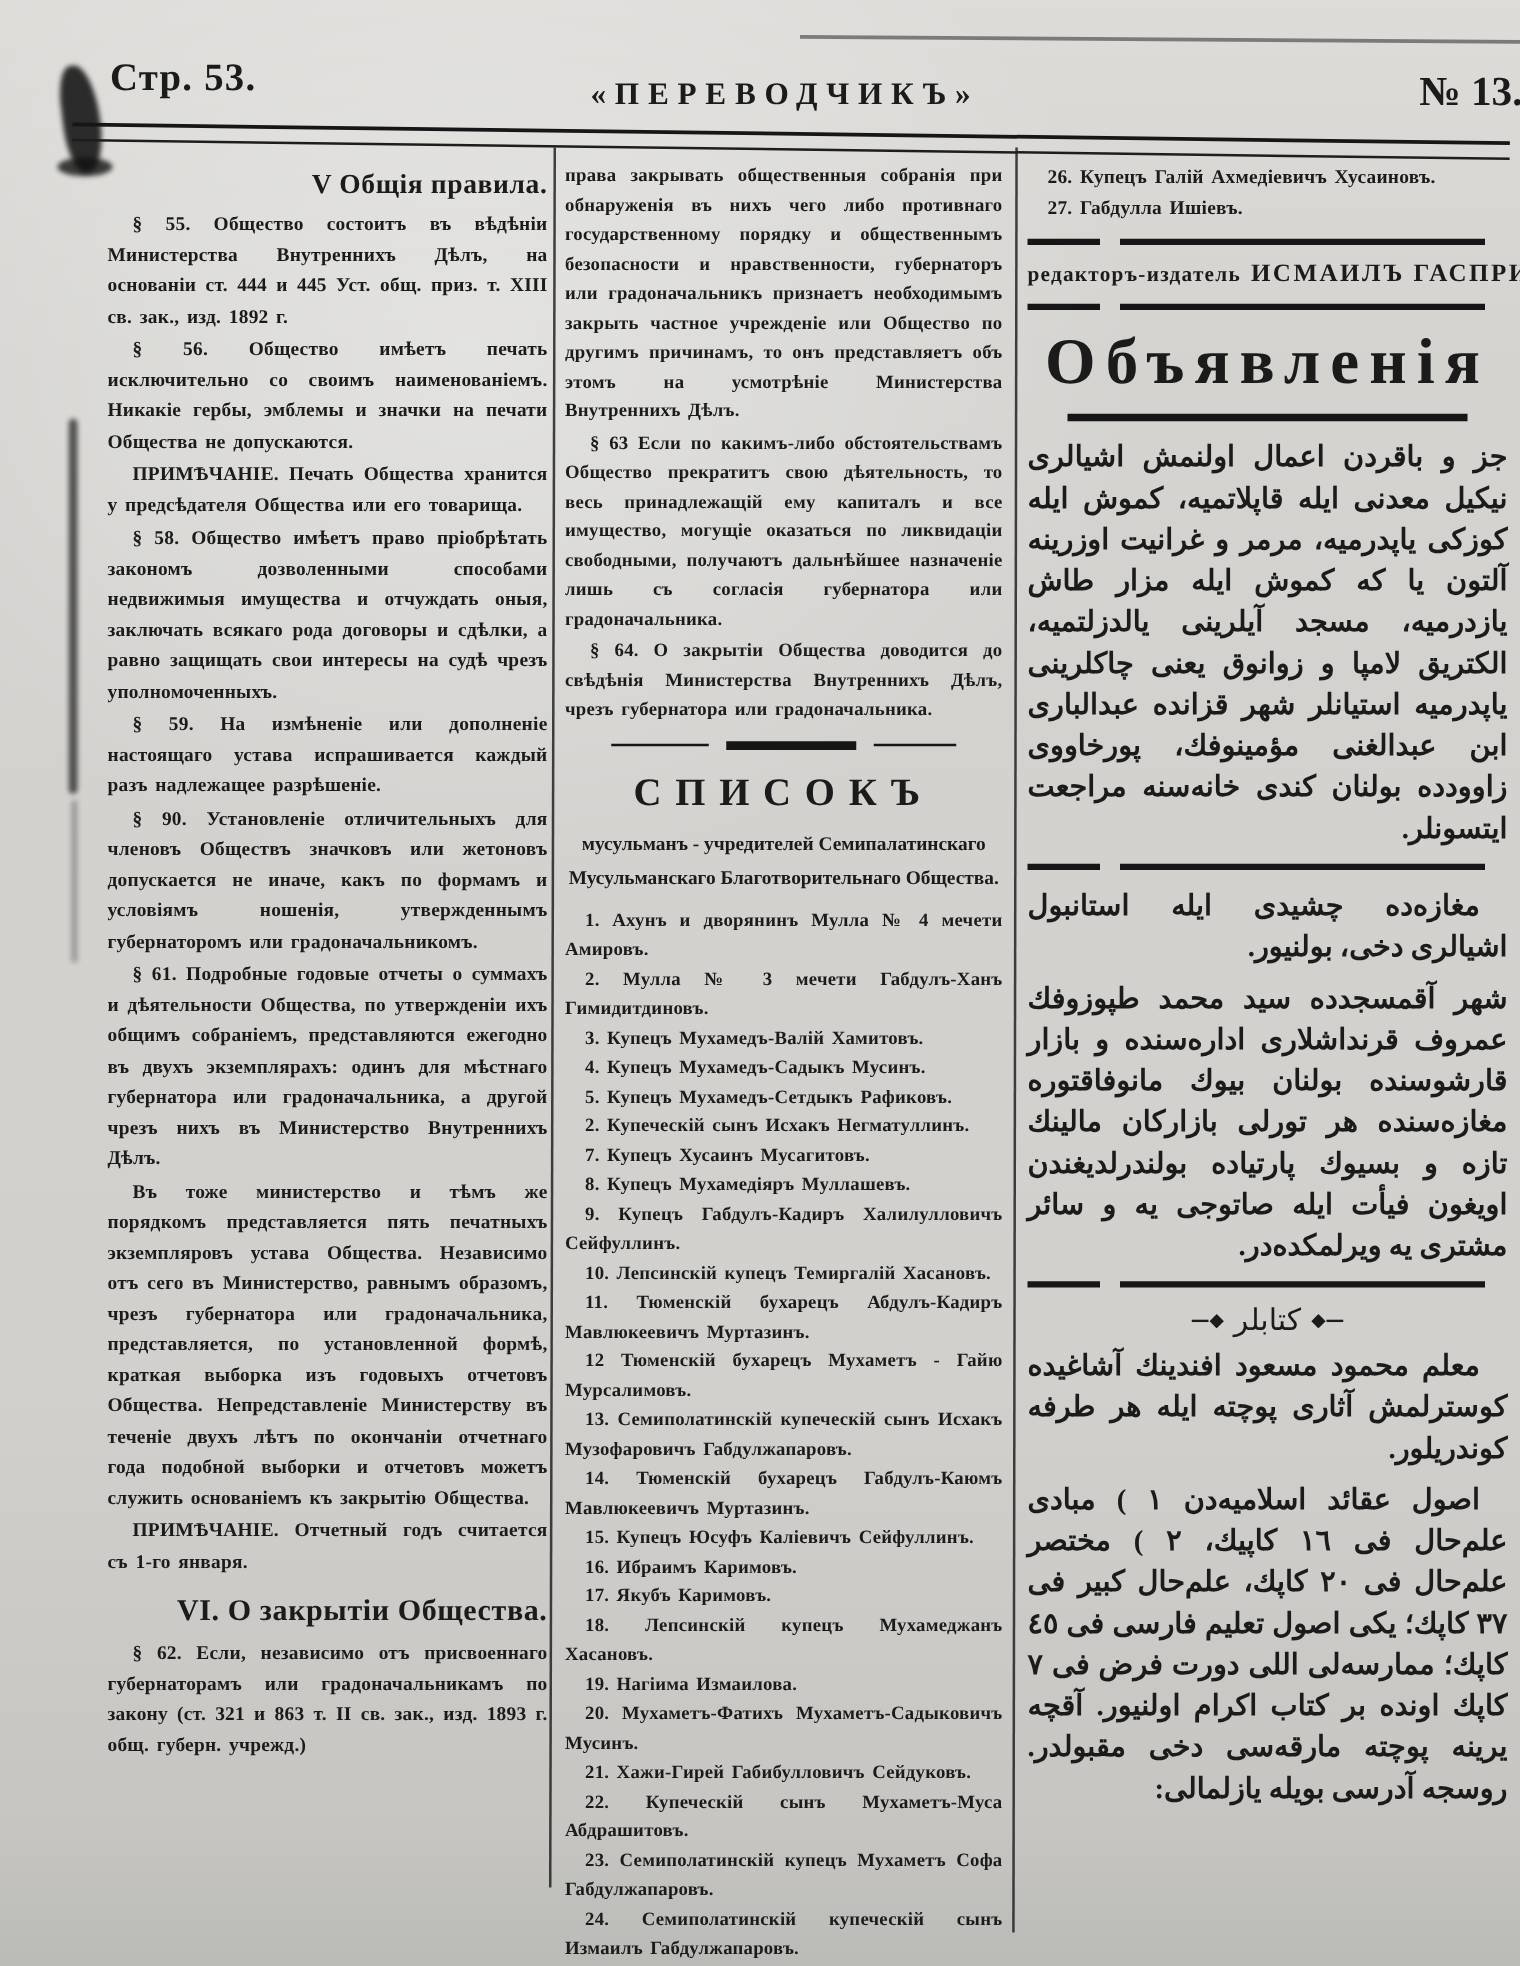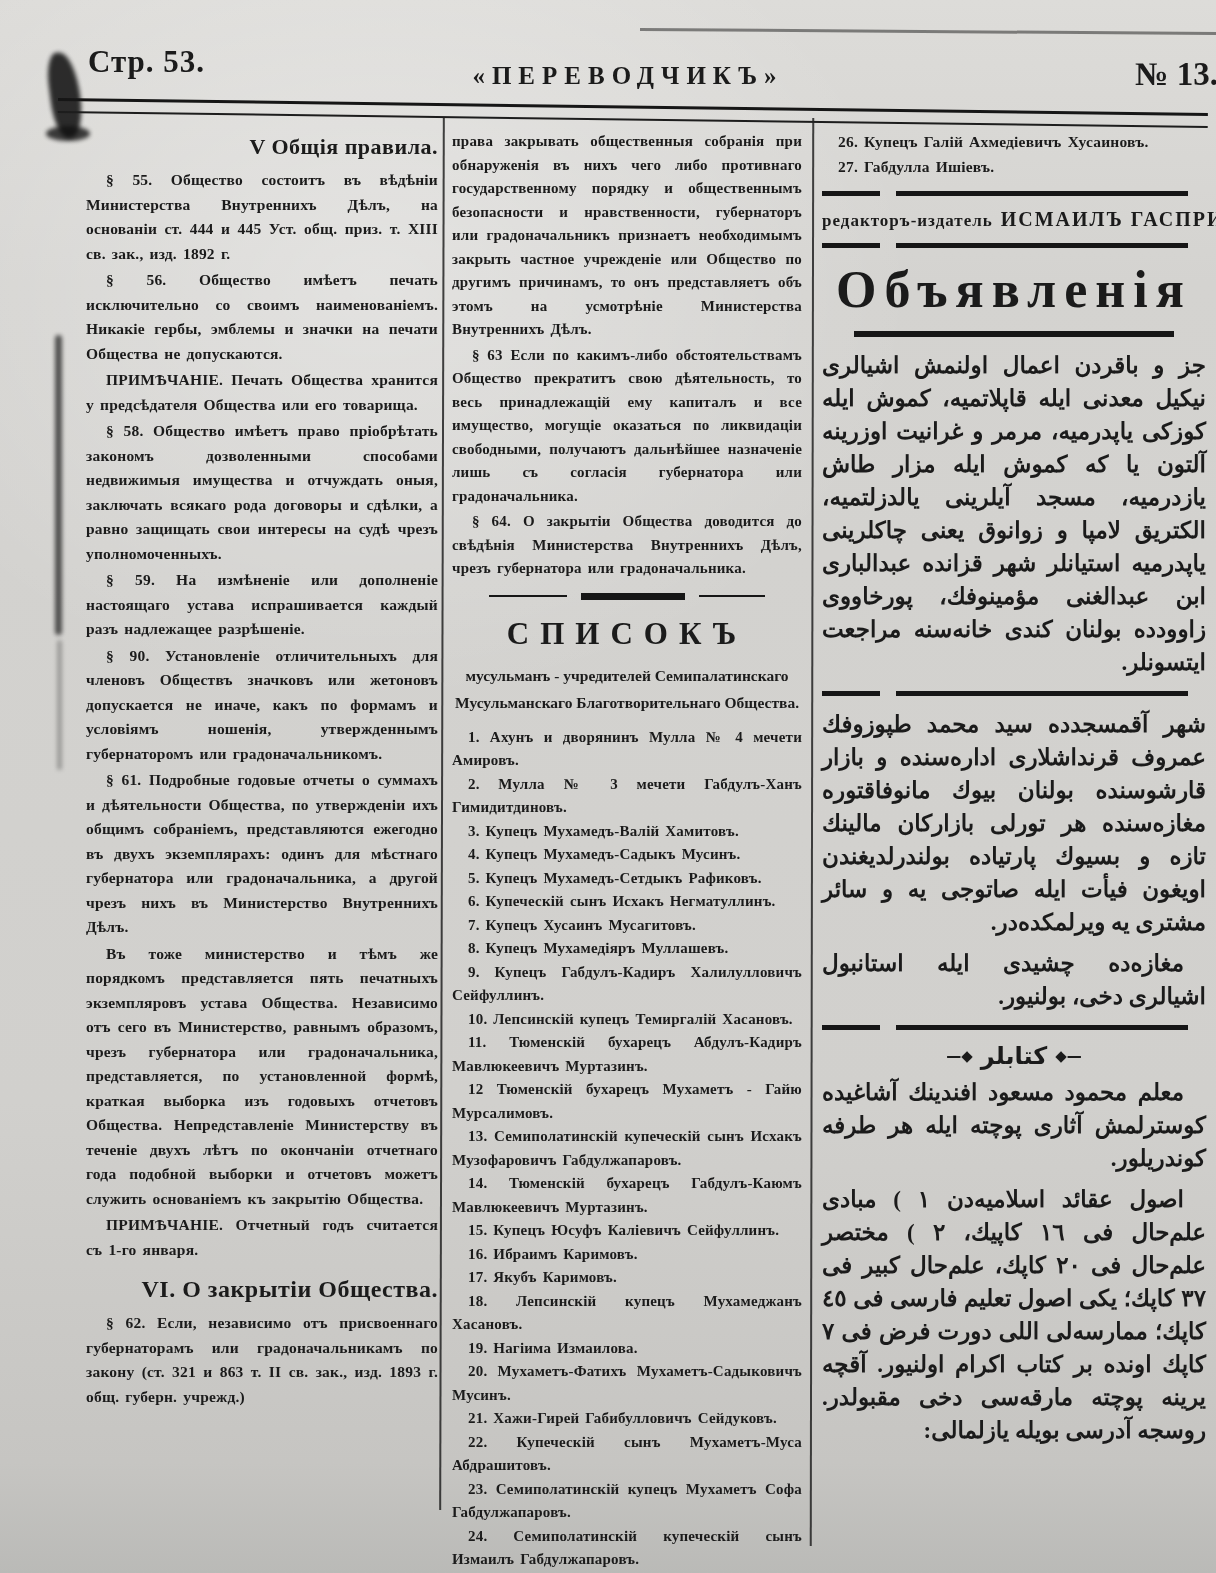--- a/index.html
+++ b/index.html
@@ -45,21 +45,21 @@
   .sub{text-align:center;font-size:15.5px;font-weight:bold;line-height:27px;margin:0 0 10px 0;}
   
   .ed{text-align:center;margin:10px 0 8px 0;white-space:nowrap;}
   .edp{font-size:17px;font-weight:bold;letter-spacing:1px;}
   .edn{font-size:20px;font-weight:bold;letter-spacing:2px;}
   .ads{text-align:center;font-size:52px;font-weight:bold;letter-spacing:8px;margin:6px 0 10px 0;}
   
   .ar{direction:rtl;font-family:Liberation Serif, serif;font-size:23px;line-height:33px;font-weight:bold;text-align:justify;margin:6px 0 8px 0;}
   .ar.ind{text-indent:22px;}
   .books{direction:rtl;text-align:center;margin:10px 0 6px 0;font-family:"DejaVu Sans",sans-serif;}
-  .books .bt{font-size:24px;font-weight:bold;padding:0 8px;}
+  .books .bt{font-size:24px;font-weight:normal;padding:0 8px;}
   .books .orn{font-size:15px;font-weight:bold;letter-spacing:-2px;vertical-align:3px;}
   
   .dv{display:flex;align-items:center;justify-content:center;margin:12px 0;}
   .dv span{display:inline-block;background:#161616;}
   .dv.a .s1{width:78px;height:2px;margin-right:14px;}
   .dv.a .s2{width:104px;height:7px;}
   .dv.a .s3{width:66px;height:2px;margin-left:14px;}
   .dv.b{justify-content:flex-start;}
   .dv.b .s1{width:58px;height:5px;margin-right:16px;}
   .dv.b .s2{width:292px;height:5px;}
@@ -110,21 +110,21 @@
         <span class="s2"></span>
         <span class="s3"></span>
       </div>
       <div class="big">СПИСОКЪ</div>
       <div class="sub">мусульманъ - учредителей Семипалатинскаго Мусульманскаго Благотворительнаго Общества.</div>
       <p class="b li">1. Ахунъ и дворянинъ Мулла № 4 мечети Амировъ.</p>
       <p class="b li">2. Мулла № 3 мечети Габдулъ-Ханъ Гимидитдиновъ.</p>
       <p class="b li">3. Купецъ Мухамедъ-Валій Хамитовъ.</p>
       <p class="b li">4. Купецъ Мухамедъ-Садыкъ Мусинъ.</p>
       <p class="b li">5. Купецъ Мухамедъ-Сетдыкъ Рафиковъ.</p>
-      <p class="b li">6. Купеческій сынъ Исхакъ Негматуллинъ.</p>
+      <p class="b li">2. Купеческій сынъ Исхакъ Негматуллинъ.</p>
       <p class="b li">7. Купецъ Хусаинъ Мусагитовъ.</p>
       <p class="b li">8. Купецъ Мухамедіяръ Муллашевъ.</p>
       <p class="b li">9. Купецъ Габдулъ-Кадиръ Халилулловичъ Сейфуллинъ.</p>
       <p class="b li">10. Лепсинскій купецъ Темиргалій Хасановъ.</p>
       <p class="b li">11. Тюменскій бухарецъ Абдулъ-Кадиръ Мавлюкеевичъ Муртазинъ.</p>
       <p class="b li">12 Тюменскій бухарецъ Мухаметъ - Гайю Мурсалимовъ.</p>
       <p class="b li">13. Семиполатинскій купеческій сынъ Исхакъ Музофаровичъ Габдулжапаровъ.</p>
       <p class="b li">14. Тюменскій бухарецъ Габдулъ-Каюмъ Мавлюкеевичъ Муртазинъ.</p>
       <p class="b li">15. Купецъ Юсуфъ Каліевичъ Сейфуллинъ.</p>
       <p class="b li">16. Ибраимъ Каримовъ.</p>
@@ -152,22 +152,22 @@
       </div>
       <div class="ads">Объявленія</div>
       <div class="dv c">
         <span class="s1"></span>
       </div>
       <p class="ar">جز و باقردن اعمال اولنمش اشيالرى نيكيل معدنى ايله قاپلاتميه، كموش ايله كوزكى ياپدرميه، مرمر و غرانيت اوزرينه آلتون يا كه كموش ايله مزار طاش يازدرميه، مسجد آيلرينى يالدزلتميه، الكتريق لامپا و زوانوق يعنى چاكلرينى ياپدرميه استيانلر شهر قزانده عبدالبارى ابن عبدالغنى مؤمينوفك، پورخاووى زاوودده بولنان كندى خانه‌سنه مراجعت ايتسونلر.</p>
       <div class="dv b">
         <span class="s1"></span>
         <span class="s2"></span>
       </div>
+      <p class="ar ind">مغازه‌ده چشيدى ايله استانبول اشيالرى دخى، بولنيور.</p>
       <p class="ar">شهر آقمسجدده سيد محمد طپوزوفك عمروف قرنداشلارى اداره‌سنده و بازار قارشوسنده بولنان بيوك مانوفاقتوره مغازه‌سنده هر تورلى بازاركان مالينك تازه و بسيوك پارتياده بولندرلديغندن اويغون فيأت ايله صاتوجى يه و سائر مشترى يه ويرلمكده‌در.</p>
-      <p class="ar ind">مغازه‌ده چشيدى ايله استانبول اشيالرى دخى، بولنيور.</p>
       <div class="dv b">
         <span class="s1"></span>
         <span class="s2"></span>
       </div>
       <div class="books"><span class="orn">—◆</span><span class="bt">كتابلر</span><span class="orn">◆—</span></div>
       <p class="ar ind">معلم محمود مسعود افندينك آشاغيده كوسترلمش آثارى پوچته ايله هر طرفه كوندريلور.</p>
       <p class="ar ind">اصول عقائد اسلاميه‌دن ١ ) مبادى علم‌حال فى ١٦ كاپيك، ٢ ) مختصر علم‌حال فى ٢٠ كاپك، علم‌حال كبير فى ٣٧ كاپك؛ يكى اصول تعليم فارسى فى ٤٥ كاپك؛ ممارسه‌لى اللى دورت فرض فى ٧ كاپك اونده بر كتاب اكرام اولنيور. آقچه يرينه پوچته مارقه‌سى دخى مقبولدر. روسجه آدرسى بويله يازلمالى:</p>
     </div>
 
 </div>

